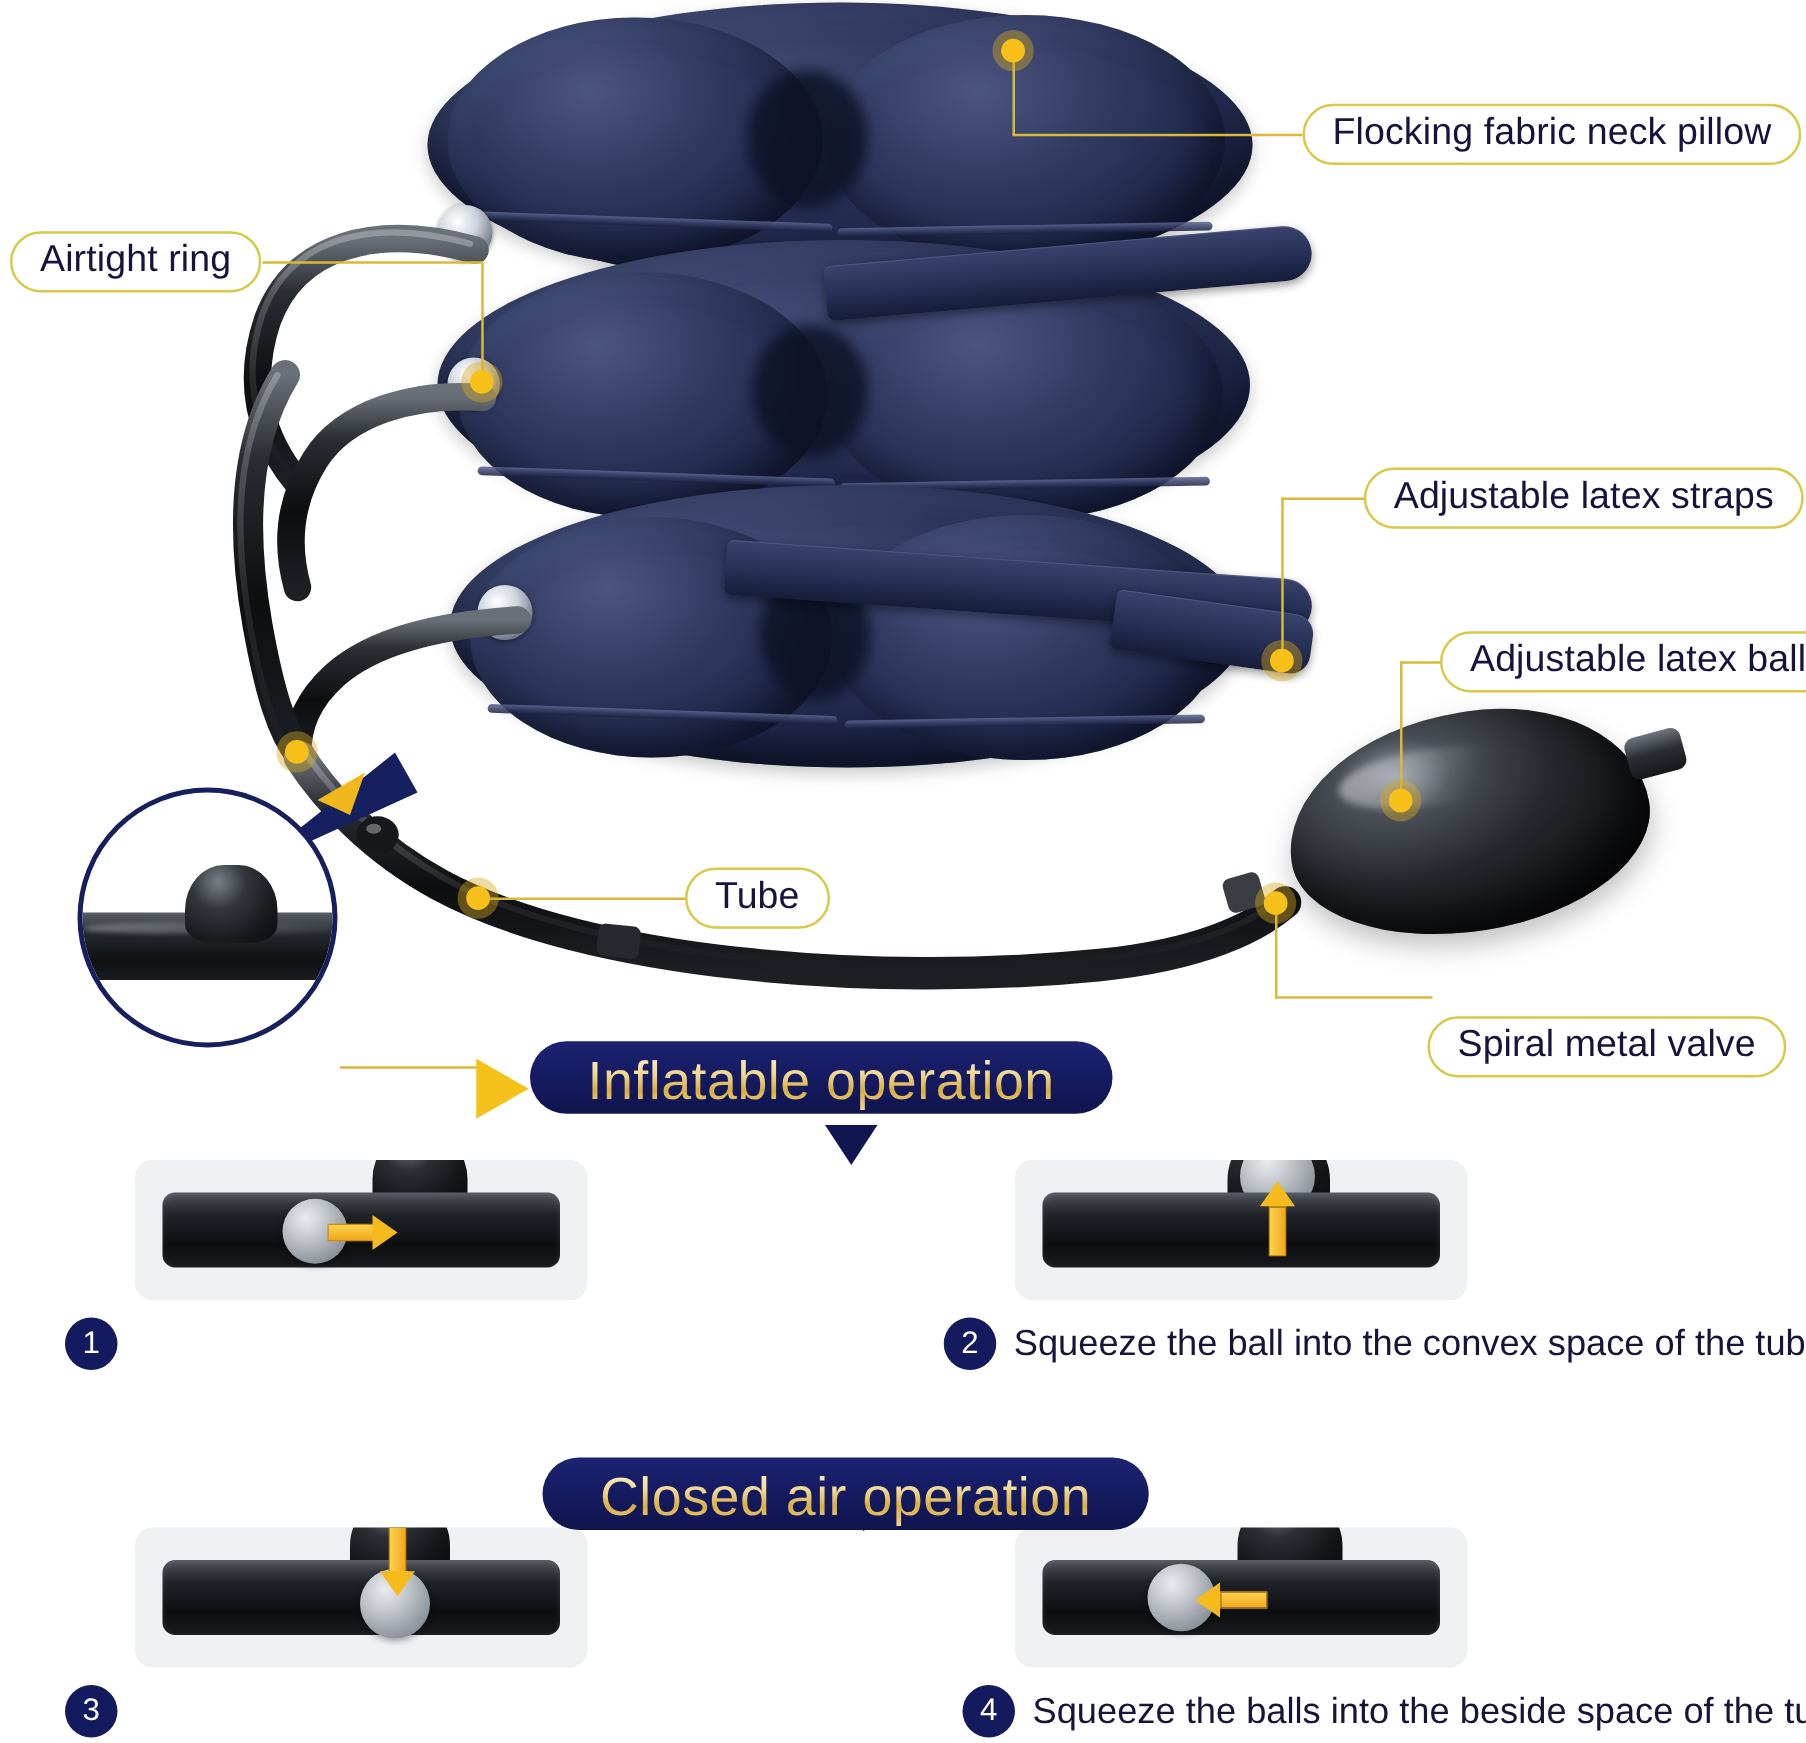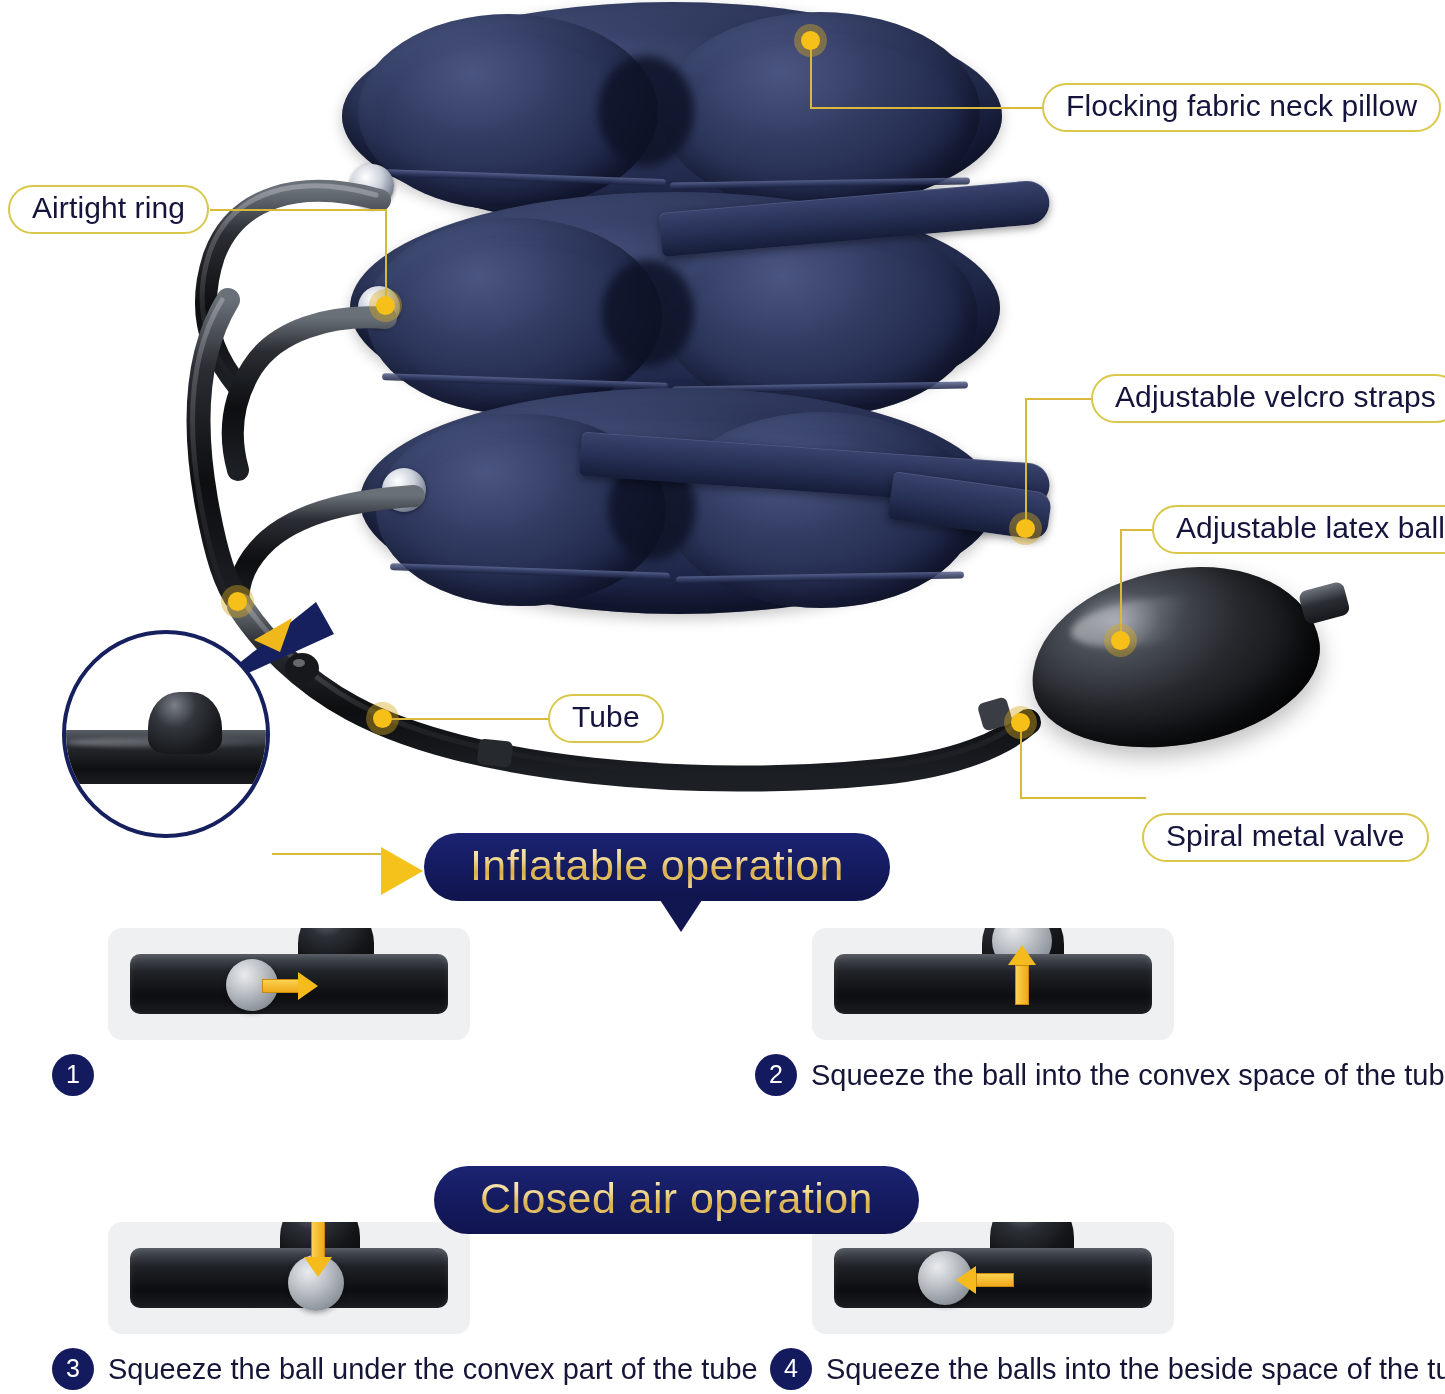--- a/index.html
+++ b/index.html
@@ -170,21 +170,21 @@
 
   
   .banner{
     position:absolute;
     display:flex;
     align-items:center;
     justify-content:center;
     box-sizing:border-box;
     background:linear-gradient(180deg,#1c2472 0%, #141a5e 55%, #10154e 100%);
     border-radius:999px;
-    padding:9px 46px 13px 46px;
+    padding:9px 46px 3px 46px;
     z-index:45;
   }
   .banner-text{
     font-size:43px;
     font-weight:400;
     letter-spacing:.4px;
     background:linear-gradient(180deg,#fdf4cf 0%, #f3dc9b 34%, #dcb košice 0%);
     background:linear-gradient(180deg,#fbf2cd 0%, #f2da97 36%, #d9ae45 66%, #f0d68f 100%);
     -webkit-background-clip:text;
     background-clip:text;
@@ -406,21 +406,21 @@
 
   <div class="pill" style="left:1042px; top:83px;">
     <span>Flocking fabric neck pillow</span>
   </div>
 
   <div class="pill" style="left:8px; top:185px;">
     <span>Airtight ring</span>
   </div>
 
   <div class="pill" style="left:1091px; top:374px;">
-    <span>Adjustable velcro straps</span>
+    <span>Adjustable latex straps</span>
   </div>
 
   <div class="pill" style="left:1152px; top:505px;">
     <span>Adjustable latex ball</span>
   </div>
 
   <div class="pill" style="left:548px; top:694px;">
     <span>Tube</span>
   </div>
 
@@ -496,21 +496,20 @@
 
       <div class="arrowShaftH" style="left:142px; top:26px; width:38px;"></div>
       <div class="arrowHead" style="left:122px; top:19px;
             border-top:14px solid transparent; border-bottom:14px solid transparent;
             border-right:20px solid #f5bb1c;"></div>
     </div>
   </div>
 
   <div class="cap" style="left:52px; top:1348px;">
     <div class="capnum">3</div>
-    <div class="captext">Squeeze the ball under the convex part of the tube</div>
   </div>
 
   <div class="cap" style="left:770px; top:1348px;">
     <div class="capnum">4</div>
     <div class="captext">Squeeze the balls into the beside space of the tube</div>
   </div>
 
 </div>
 
 </body></html>

